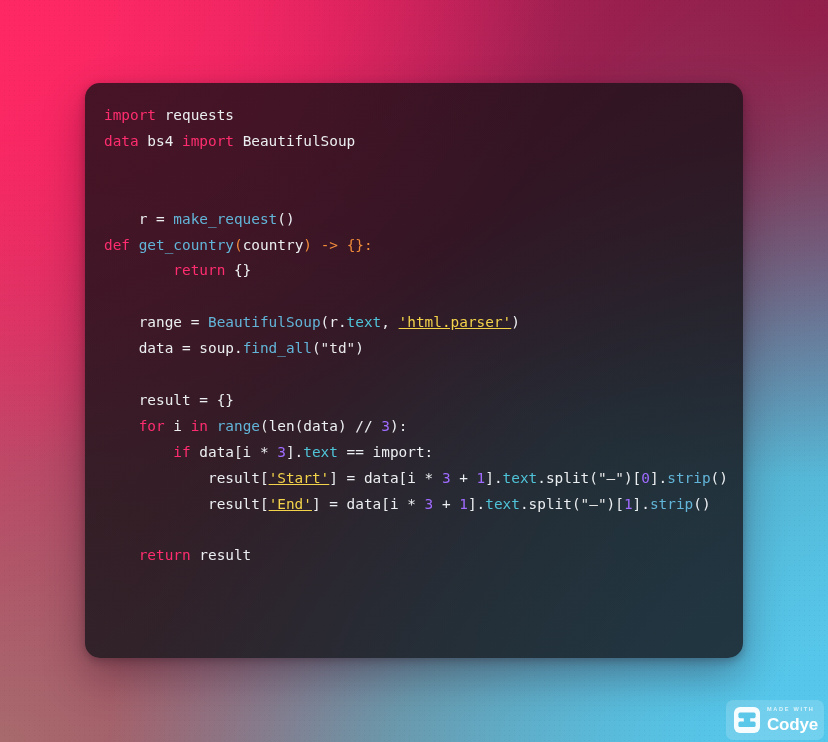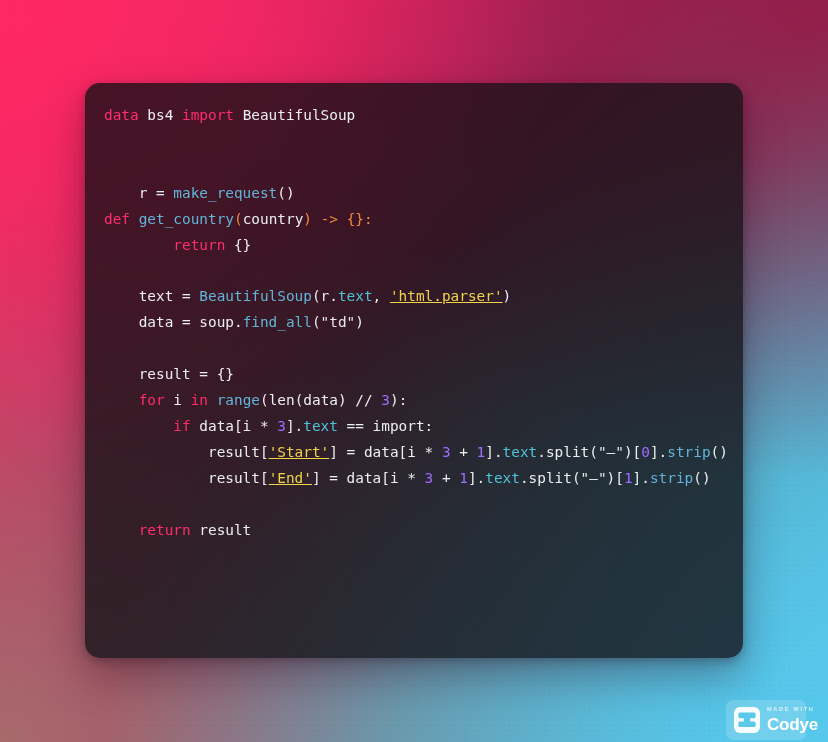--- a/index.html
+++ b/index.html
@@ -81,21 +81,21 @@
   .str2 { color: #e8e8e8; }            
   .num  { color: #a06bff; }            
   .op   { color: #f08b3a; }            
   .pl   { color: #eceff1; }            
 
   
   .watermark {
     position: absolute;
     left: 726px;
     top: 700px;
-    width: 80px;
+    width: 98px;
     height: 40px;
     border-radius: 7px;
     background: rgba(255,255,255,0.17);
     display: flex;
     align-items: center;
     gap: 7px;
     padding: 0 8px;
     box-sizing: border-box;
   }
   .wm-logo {
@@ -126,28 +126,29 @@
   }
 </style>
 </head>
 <body>
 
 <div class="canvas">
 
   <div class="noise"></div>
 
   <div class="code-card">
-    <pre class="code" id="code-block"><span class="ln"><span class="kw">data</span><span class="pl"> bs4 </span><span class="kw">import</span><span class="pl"> BeautifulSoup</span>
+    <pre class="code" id="code-block"><span class="ln"><span class="kw">import</span><span class="pl"> requests</span>
+</span><span class="ln"><span class="kw">data</span><span class="pl"> bs4 </span><span class="kw">import</span><span class="pl"> BeautifulSoup</span>
 </span><span class="ln">
 </span><span class="ln">
 </span><span class="ln"><span class="pl">    r = </span><span class="cls">make_request</span><span class="pl">()</span>
 </span><span class="ln"><span class="kw">def</span><span class="pl"> </span><span class="cls">get_country</span><span class="op">(</span><span class="pl">country</span><span class="op">) -&gt; {}</span><span class="op">:</span>
 </span><span class="ln"><span class="pl">        </span><span class="kw">return</span><span class="pl"> {}</span>
 </span><span class="ln">
-</span><span class="ln"><span class="pl">    text = </span><span class="cls">BeautifulSoup</span><span class="pl">(r.</span><span class="attr">text</span><span class="pl">, </span><span class="str">'html.parser'</span><span class="pl">)</span>
+</span><span class="ln"><span class="pl">    range = </span><span class="cls">BeautifulSoup</span><span class="pl">(r.</span><span class="attr">text</span><span class="pl">, </span><span class="str">'html.parser'</span><span class="pl">)</span>
 </span><span class="ln"><span class="pl">    data = soup.</span><span class="cls">find_all</span><span class="pl">(</span><span class="str2">"td"</span><span class="pl">)</span>
 </span><span class="ln">
 </span><span class="ln"><span class="pl">    result = {}</span>
 </span><span class="ln"><span class="pl">    </span><span class="kw">for</span><span class="pl"> i </span><span class="kw">in</span><span class="pl"> </span><span class="cls">range</span><span class="pl">(</span><span class="pl">len</span><span class="pl">(data) // </span><span class="num">3</span><span class="pl">):</span>
 </span><span class="ln"><span class="pl">        </span><span class="kw">if</span><span class="pl"> data[i * </span><span class="num">3</span><span class="pl">].</span><span class="attr">text</span><span class="pl"> == import:</span>
 </span><span class="ln"><span class="pl">            result[</span><span class="str">'Start'</span><span class="pl">] = data[i * </span><span class="num">3</span><span class="pl"> + </span><span class="num">1</span><span class="pl">].</span><span class="attr">text</span><span class="pl">.split(</span><span class="str2">"–"</span><span class="pl">)[</span><span class="num">0</span><span class="pl">].</span><span class="cls">strip</span><span class="pl">()</span>
 </span><span class="ln"><span class="pl">            result[</span><span class="str">'End'</span><span class="pl">] = data[i * </span><span class="num">3</span><span class="pl"> + </span><span class="num">1</span><span class="pl">].</span><span class="attr">text</span><span class="pl">.split(</span><span class="str2">"–"</span><span class="pl">)[</span><span class="num">1</span><span class="pl">].</span><span class="cls">strip</span><span class="pl">()</span>
 </span><span class="ln">
 </span><span class="ln"><span class="pl">    </span><span class="kw">return</span><span class="pl"> result</span>
 </span></pre>

